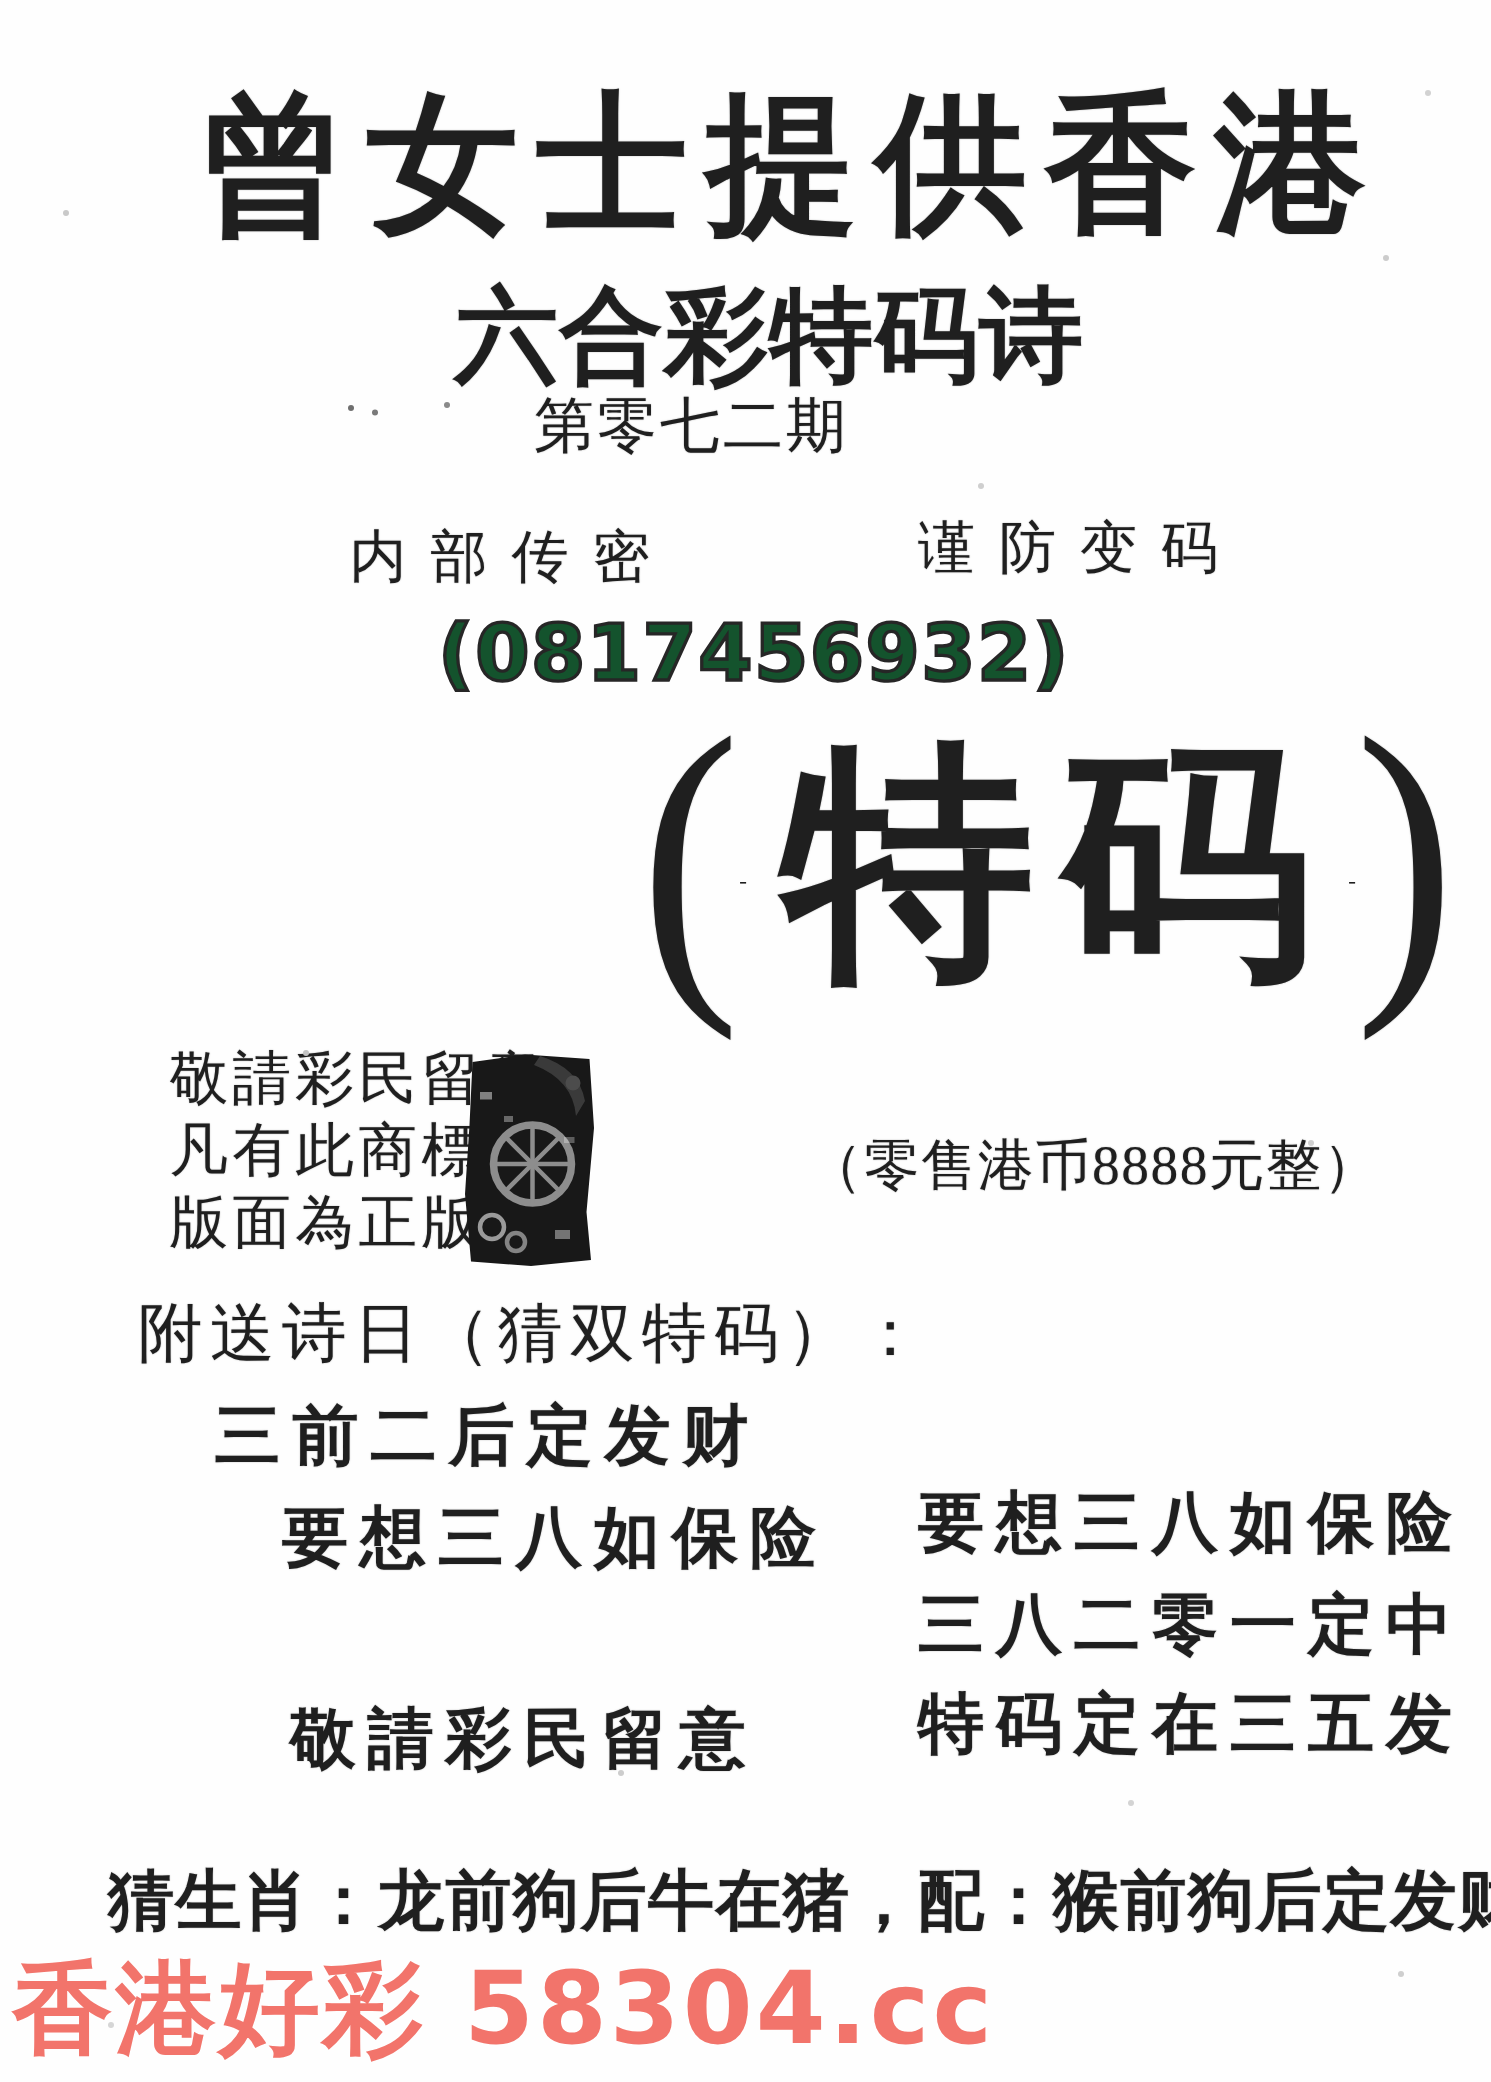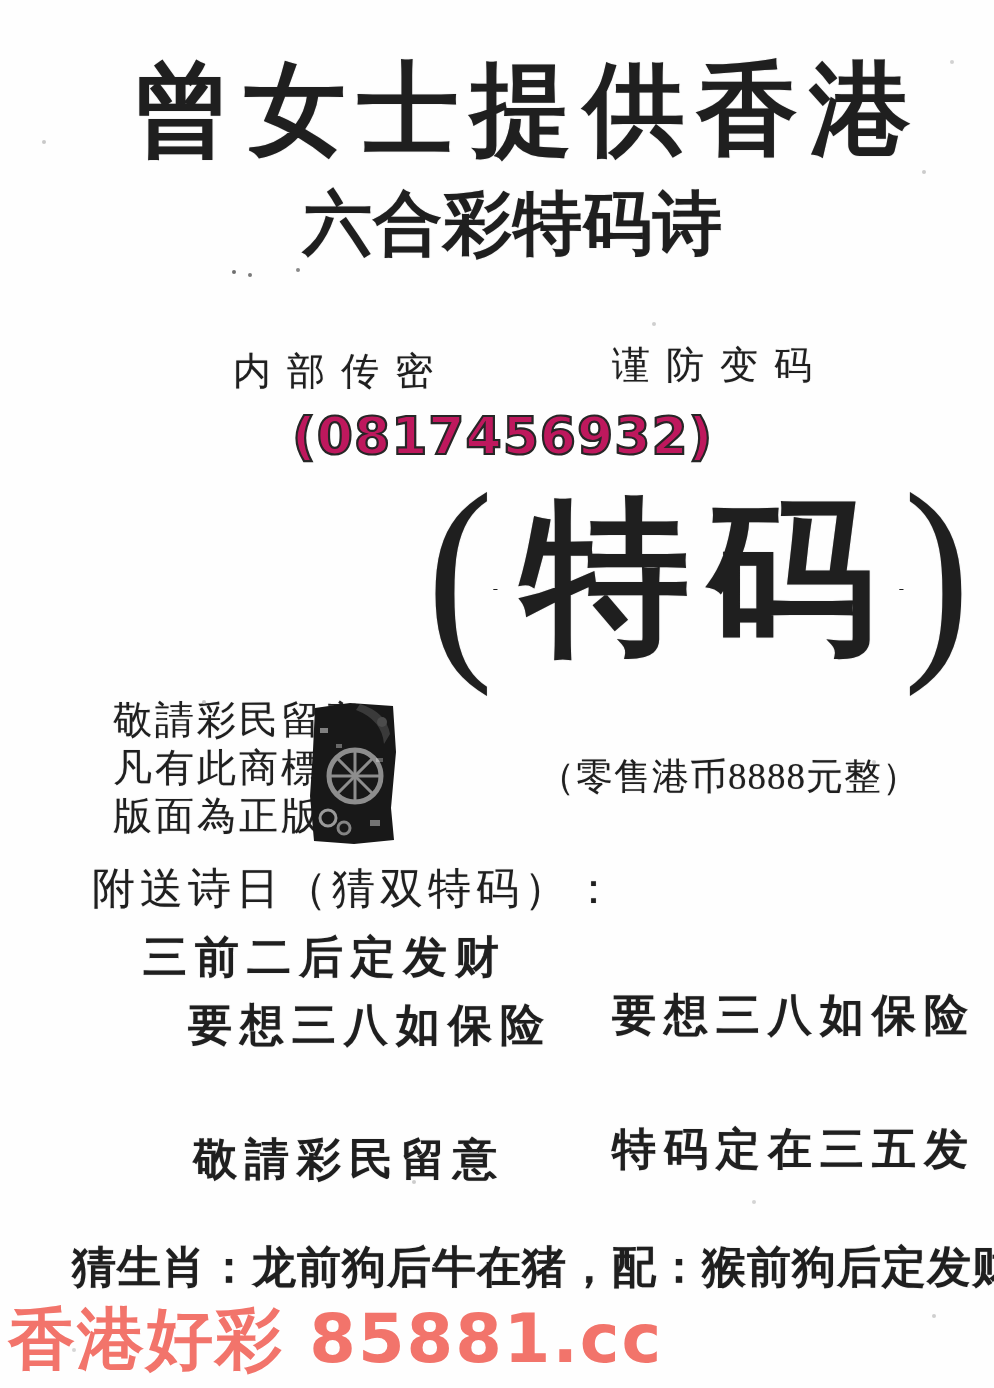--- a/index.html
+++ b/index.html
@@ -31,21 +31,21 @@
     top:256px;left:356px;
     font-size:40px;font-weight:500;letter-spacing:2px;
   }
   .note{font-size:38px;letter-spacing:16px;font-weight:500;}
   .note-internal{top:346px;left:233px;}
   .note-warning{top:340px;left:612px;}
   .code-number{
     top:406px;left:292px;
     font-family:"DejaVu Sans",sans-serif;
     font-size:52px;font-weight:700;letter-spacing:1px;
-    color:#be185d;
+    color:#14532d;
     -webkit-text-stroke:2.2px #262626;
     text-shadow:0 0 1px rgba(30,30,30,.55);
   }
   .feature{
     top:468px;left:0;width:970px;height:230px;
     text-align:right;line-height:230px;text-decoration:underline;
   }
   .feature .paren{
     font-size:200px;font-weight:400;
     display:inline-block;vertical-align:middle;
@@ -106,20 +106,21 @@
 </style>
 </head>
 <body>
 
 <div class="page">
 
   <div class="abs ink title">曾女士提供香港</div>
 
   <div class="abs ink subtitle">六合彩特码诗</div>
 
+  <div class="abs ink issue">第零七二期</div>
 
   <div class="abs ink note note-internal">内部传密</div>
   <div class="abs ink note note-warning">谨防变码</div>
 
   <div class="abs code-number">(0817456932)</div>
 
   <div class="abs ink feature">
     <span class="paren">(</span>
     <span class="word">特码</span>
     <span class="paren">)</span>
@@ -152,20 +153,21 @@
 
   <div class="abs ink price">（零售港币8888元整）</div>
 
   <div class="abs ink poem-heading">附送诗日（猜双特码）：</div>
 
   <div class="abs ink poem pl1">三前二后定发财</div>
   <div class="abs ink poem pl2">要想三八如保险</div>
   <div class="abs ink poem pl4">敬請彩民留意</div>
 
   <div class="abs ink poem pr2">要想三八如保险</div>
+  <div class="abs ink poem pr3">三八二零一定中</div>
   <div class="abs ink poem pr4">特码定在三五发</div>
 
   <div class="abs ink zodiac">猜生肖：龙前狗后牛在猪，配：猴前狗后定发财</div>
 
-  <div class="abs watermark" style="color: rgb(242, 116, 107);">香港好彩 85881.cc</div>
+  <div class="abs watermark" style="color: rgb(242, 116, 107);">香港好彩 58304.cc</div>
 
   <div class="abs noise"></div>
 </div>
 
 </body></html>

